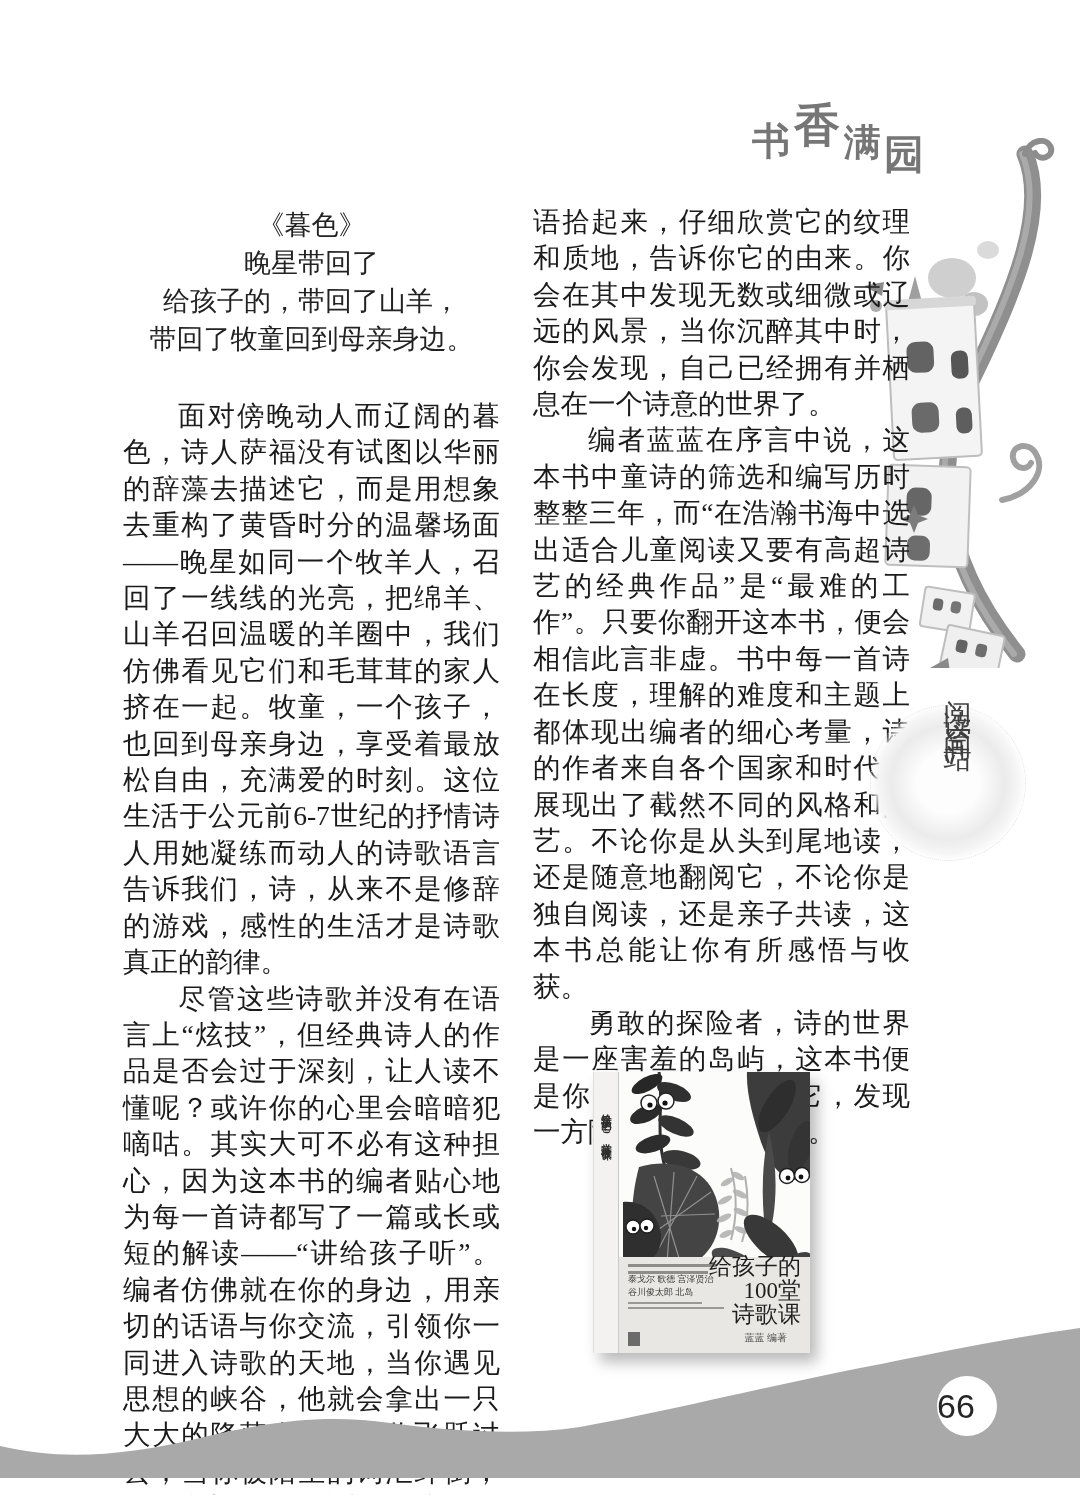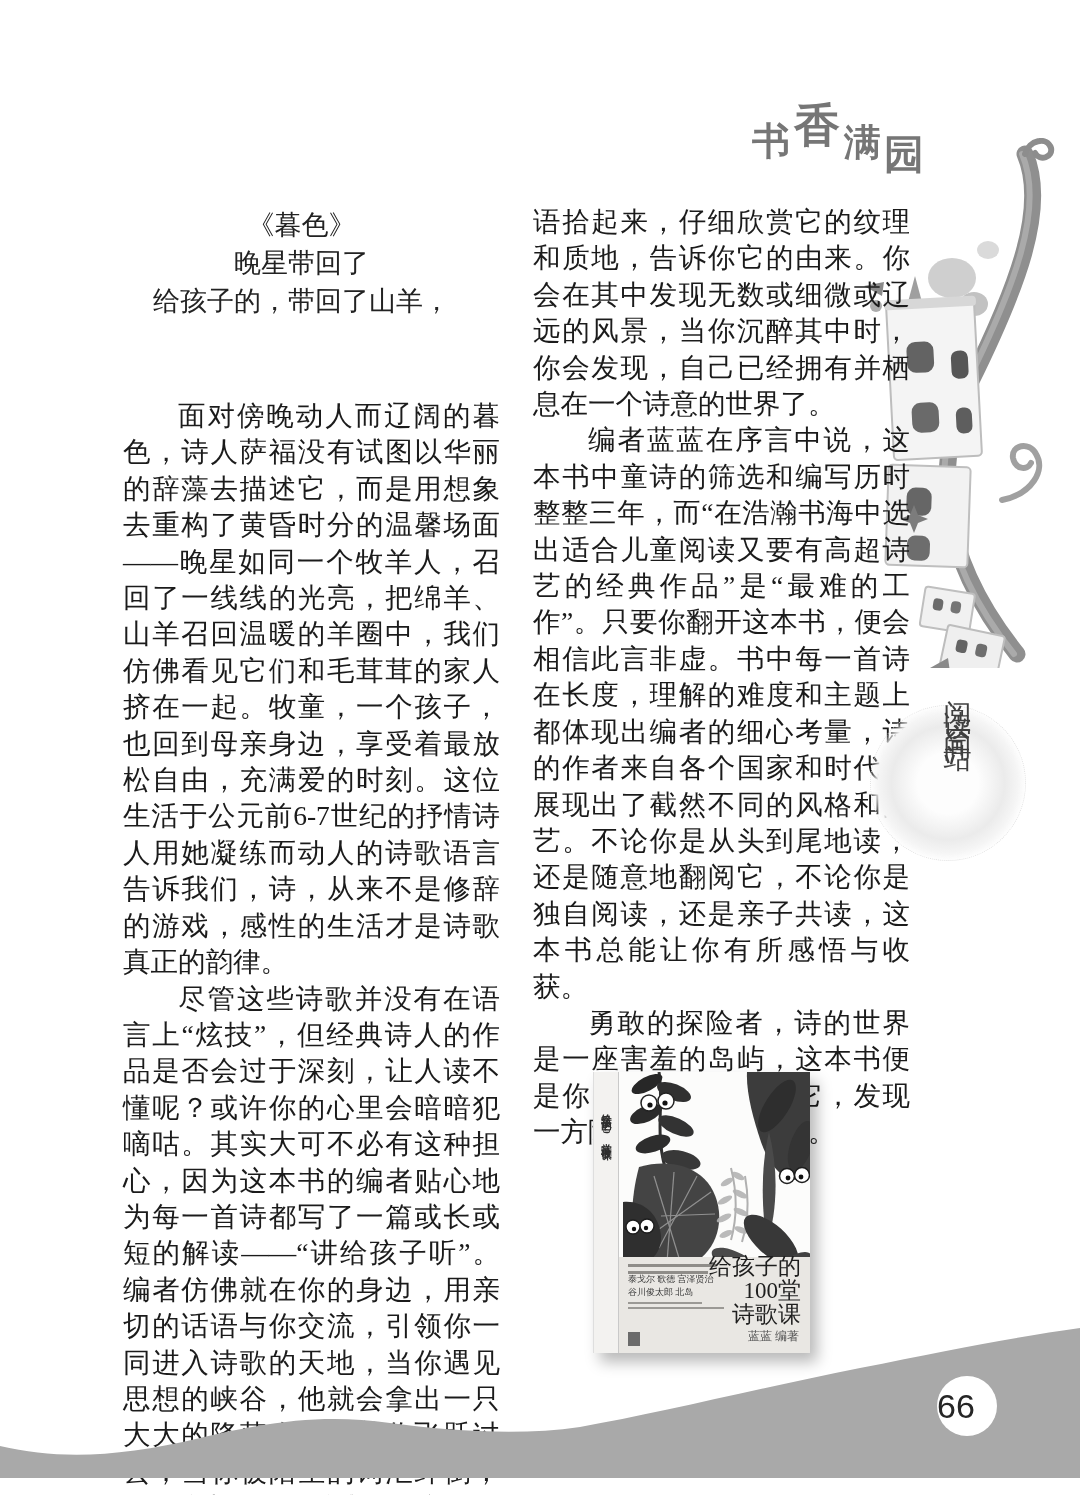--- a/index.html
+++ b/index.html
@@ -14,21 +14,21 @@
     position:absolute;
     font-family:"Liberation Sans","DejaVu Sans",sans-serif;
     font-weight:bold;color:#767676;line-height:1;
   }
   .hdr-c0{left:752px;top:122px;font-size:38px;}
   .hdr-c1{left:794px;top:102px;font-size:46px;}
   .hdr-c2{left:844px;top:124px;font-size:37px;}
   .hdr-c3{left:884px;top:134px;font-size:40px;}
   
   .poem{
-    position:absolute;left:113px;top:206px;width:377px;
+    position:absolute;left:123px;top:206px;width:377px;
     text-align:center;font-size:27px;line-height:38px;color:#222;
   }
   .poem .poem-title{margin-bottom:0;}
   
   .col{position:absolute;width:377px;}
   .col-left{left:123px;top:398px;}
   .col-right{left:533px;top:204px;font-family:Liberation Serif, serif;}
   p.body{
     margin:0;font-size:27.5px;line-height:36.4px;
     text-align:justify;color:#1b1b1b;
@@ -75,21 +75,21 @@
   .cover-authors{
     position:absolute;left:9px;bottom:44px;
     font-size:9px;font-weight:normal;color:#3a3a3a;line-height:13px;
   }
   .cover-blurb{position:absolute;left:9px;top:192px;}
   .blurb-bar{height:3px;background:#8f8d89;margin-bottom:4px;}
   .b1{width:88px;}.b2{width:80px;}
   .tag-bar{height:2px;background:#9b9995;margin-top:3px;}
   .t1{width:74px;}.t2{width:96px;}
   .cover-credit{
-    position:absolute;right:11px;bottom:8px;font-size:12px;color:#555;
+    position:absolute;right:23px;bottom:8px;font-size:10px;color:#555;
   }
   .pub-mark{
     position:absolute;left:9px;bottom:7px;width:12px;height:14px;background:#6b6b6b;
   }
   
   .wave{position:absolute;left:0;top:1320px;width:1080px;height:175px;}
   .page-no{
     position:absolute;left:937px;top:1376px;width:60px;height:60px;border-radius:50%;
     background:#ffffff;line-height:60px;
     font-family:"Liberation Sans","DejaVu Sans",sans-serif;
@@ -143,20 +143,21 @@
       <rect x="104" y="504" width="11" height="13" rx="4" fill="#646464"></rect>
       <rect x="124" y="504" width="11" height="13" rx="4" fill="#6e6e6e"></rect>
     </g>
     <path d="M96,520 L78,530 L98,534 Z" fill="#8a8a8a"></path>
   </svg>
 
   <div class="poem">
     <div class="poem-title">《暮色》</div>
     <div>晚星带回了</div>
     <div>给孩子的，带回了山羊，</div>
+    <div>带回了牧童回到母亲身边。</div>
   </div>
 
   <div class="col col-left">
     <p class="body indent">面对傍晚动人而辽阔的暮色，诗人萨福没有试图以华丽的辞藻去描述它，而是用想象去重构了黄昏时分的温馨场面——晚星如同一个牧羊人，召回了一线线的光亮，把绵羊、山羊召回温暖的羊圈中，我们仿佛看见它们和毛茸茸的家人挤在一起。牧童，一个孩子，也回到母亲身边，享受着最放松自由，充满爱的时刻。这位生活于公元前6-7世纪的抒情诗人用她凝练而动人的诗歌语言告诉我们，诗，从来不是修辞的游戏，感性的生活才是诗歌真正的韵律。</p>
     <p class="body indent">尽管这些诗歌并没有在语言上“炫技”，但经典诗人的作品是否会过于深刻，让人读不懂呢？或许你的心里会暗暗犯嘀咕。其实大可不必有这种担心，因为这本书的编者贴心地为每一首诗都写了一篇或长或短的解读——“讲给孩子听”。编者仿佛就在你的身边，用亲切的话语与你交流，引领你一同进入诗歌的天地，当你遇见思想的峡谷，他就会拿出一只大大的降落伞，带着你飞跃过去；当你被陌生的词汇绊倒，他便会帮你把那个坚硬的词</p>
   </div>
 
   <div class="col col-right">
     <p class="body">语拾起来，仔细欣赏它的纹理和质地，告诉你它的由来。你会在其中发现无数或细微或辽远的风景，当你沉醉其中时，你会发现，自己已经拥有并栖息在一个诗意的世界了。</p>
     <p class="body indent">编者蓝蓝在序言中说，这本书中童诗的筛选和编写历时整整三年，而“在浩瀚书海中选出适合儿童阅读又要有高超诗艺的经典作品”是“最难的工作”。只要你翻开这本书，便会相信此言非虚。书中每一首诗在长度，理解的难度和主题上都体现出编者的细心考量，诗的作者来自各个国家和时代，展现出了截然不同的风格和技艺。不论你是从头到尾地读，还是随意地翻阅它，不论你是独自阅读，还是亲子共读，这本书总能让你有所感悟与收获。</p>

